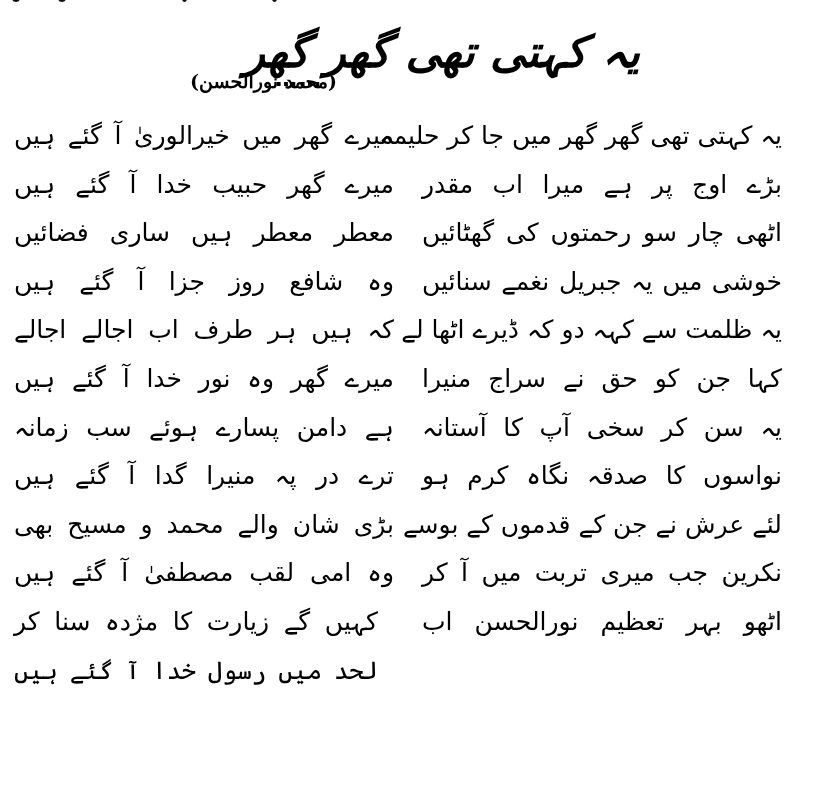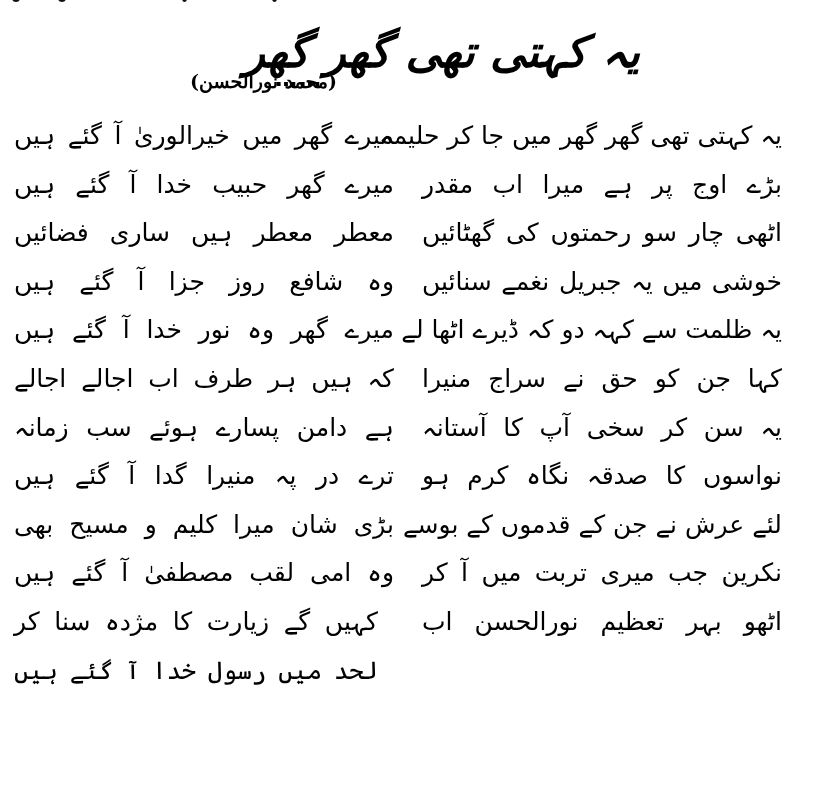--- a/index.html
+++ b/index.html
@@ -67,21 +67,21 @@
   <div class="line">لئے عرش نے جن کے قدموں کے بوسے</div>
   <div class="line">نکرین جب میری تربت میں آ کر</div>
   <div class="line">اٹھو بہر تعظیم نورالحسن اب</div>
 </div>
 
 <div class="column col-left">
   <div class="line">میرے گھر میں خیرالوریٰ آ گئے ہیں</div>
   <div class="line">میرے گھر حبیب خدا آ گئے ہیں</div>
   <div class="line">معطر معطر ہیں ساری فضائیں</div>
   <div class="line">وہ شافع روز جزا آ گئے ہیں</div>
+  <div class="line">کہ ہیں ہر طرف اب اجالے اجالے</div>
   <div class="line">میرے گھر وہ نور خدا آ گئے ہیں</div>
-  <div class="line">کہ ہیں ہر طرف اب اجالے اجالے</div>
   <div class="line">ہے دامن پسارے ہوئے سب زمانہ</div>
   <div class="line">ترے در پہ منیرا گدا آ گئے ہیں</div>
-  <div class="line">بڑی شان میرا کلیم و مسیح بھی</div>
+  <div class="line">بڑی شان والے محمد و مسیح بھی</div>
   <div class="line">وہ امی لقب مصطفیٰ آ گئے ہیں</div>
   <div class="line short">کہیں گے زیارت کا مژدہ سنا کر</div>
   <div class="line short">لحد میں رسول خدا آ گئے ہیں</div>
 </div>
 
 </body></html>

